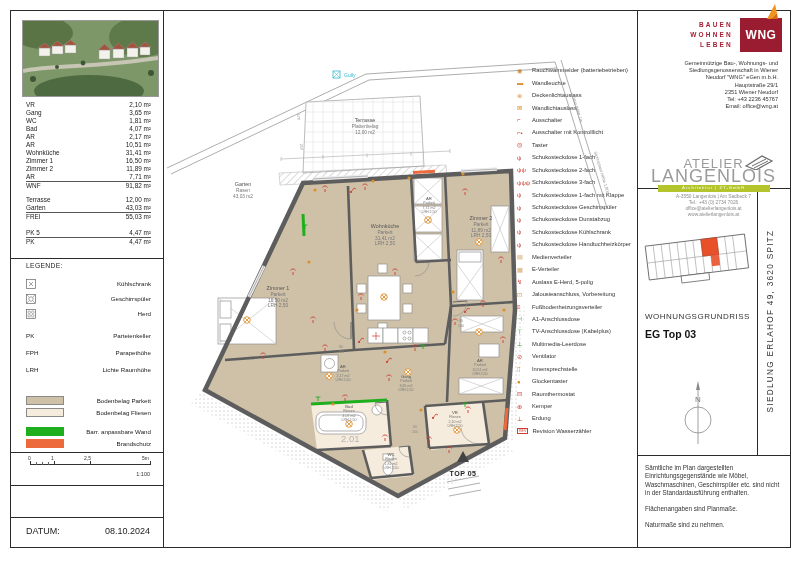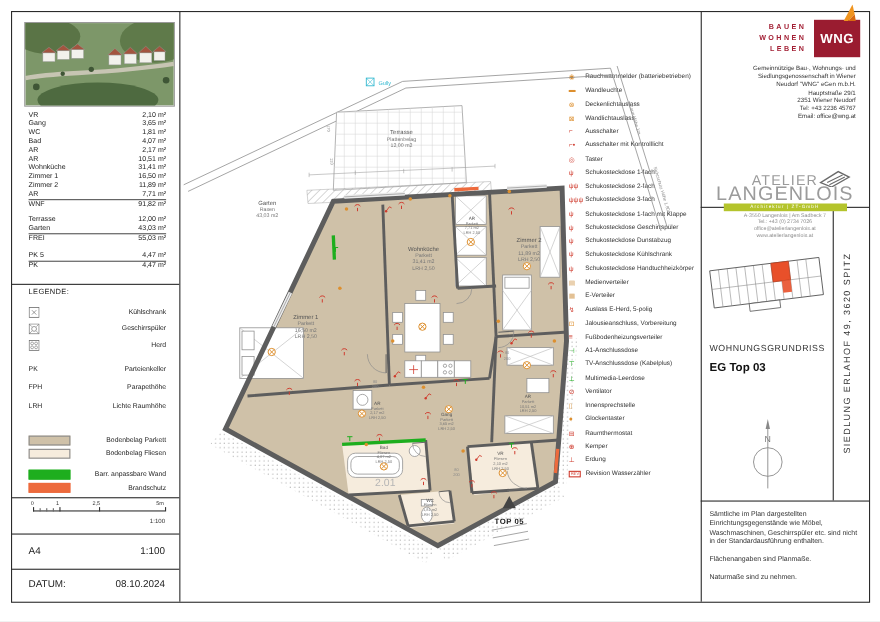--- a/index.html
+++ b/index.html
@@ -269,24 +269,20 @@
     <div class="tk" style="left:20px;"></div>
       <div class="tk" style="left:44px;"></div>
     <div class="tk" style="left:80px;"></div>
       <div class="tk" style="left:140px;"></div>
     <div class="tks" style="left:26px;"></div>
       <div class="tks" style="left:32px;"></div>
       <div class="tks" style="left:38px;"></div>
     <span class="ratio">1:100</span>
   </div>
 
-  <div class="rowA4">
-    <span class="rleft">A4</span>
-    <span class="rright">1:100</span>
-  </div>
   <div class="rowDat">
     <span class="rleft">DATUM:</span>
     <span class="rright">08.10.2024</span>
   </div>
 
   <ul class="symlist">
     <li>
         <i class="sg or">◉</i>
         <span>Rauchwarnmelder (batteriebetrieben)</span>
       </li>

